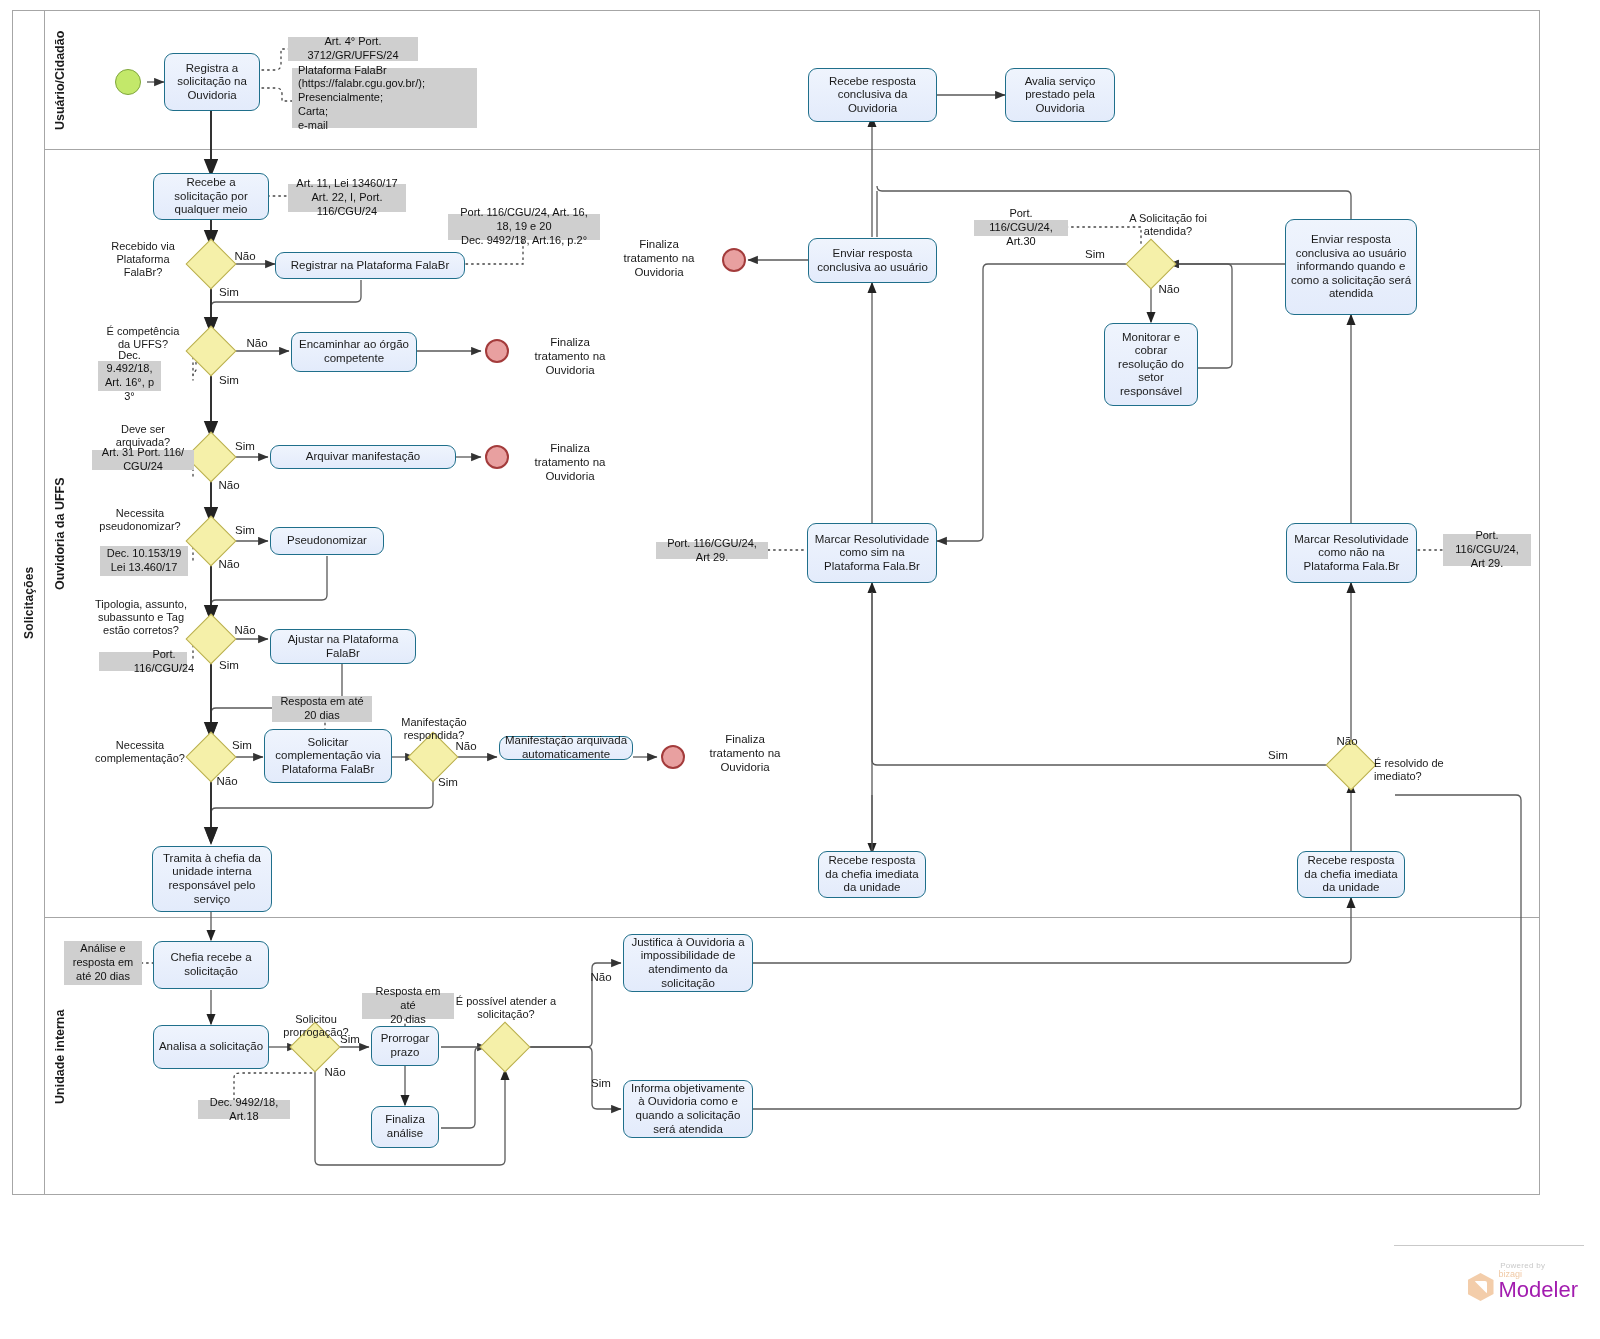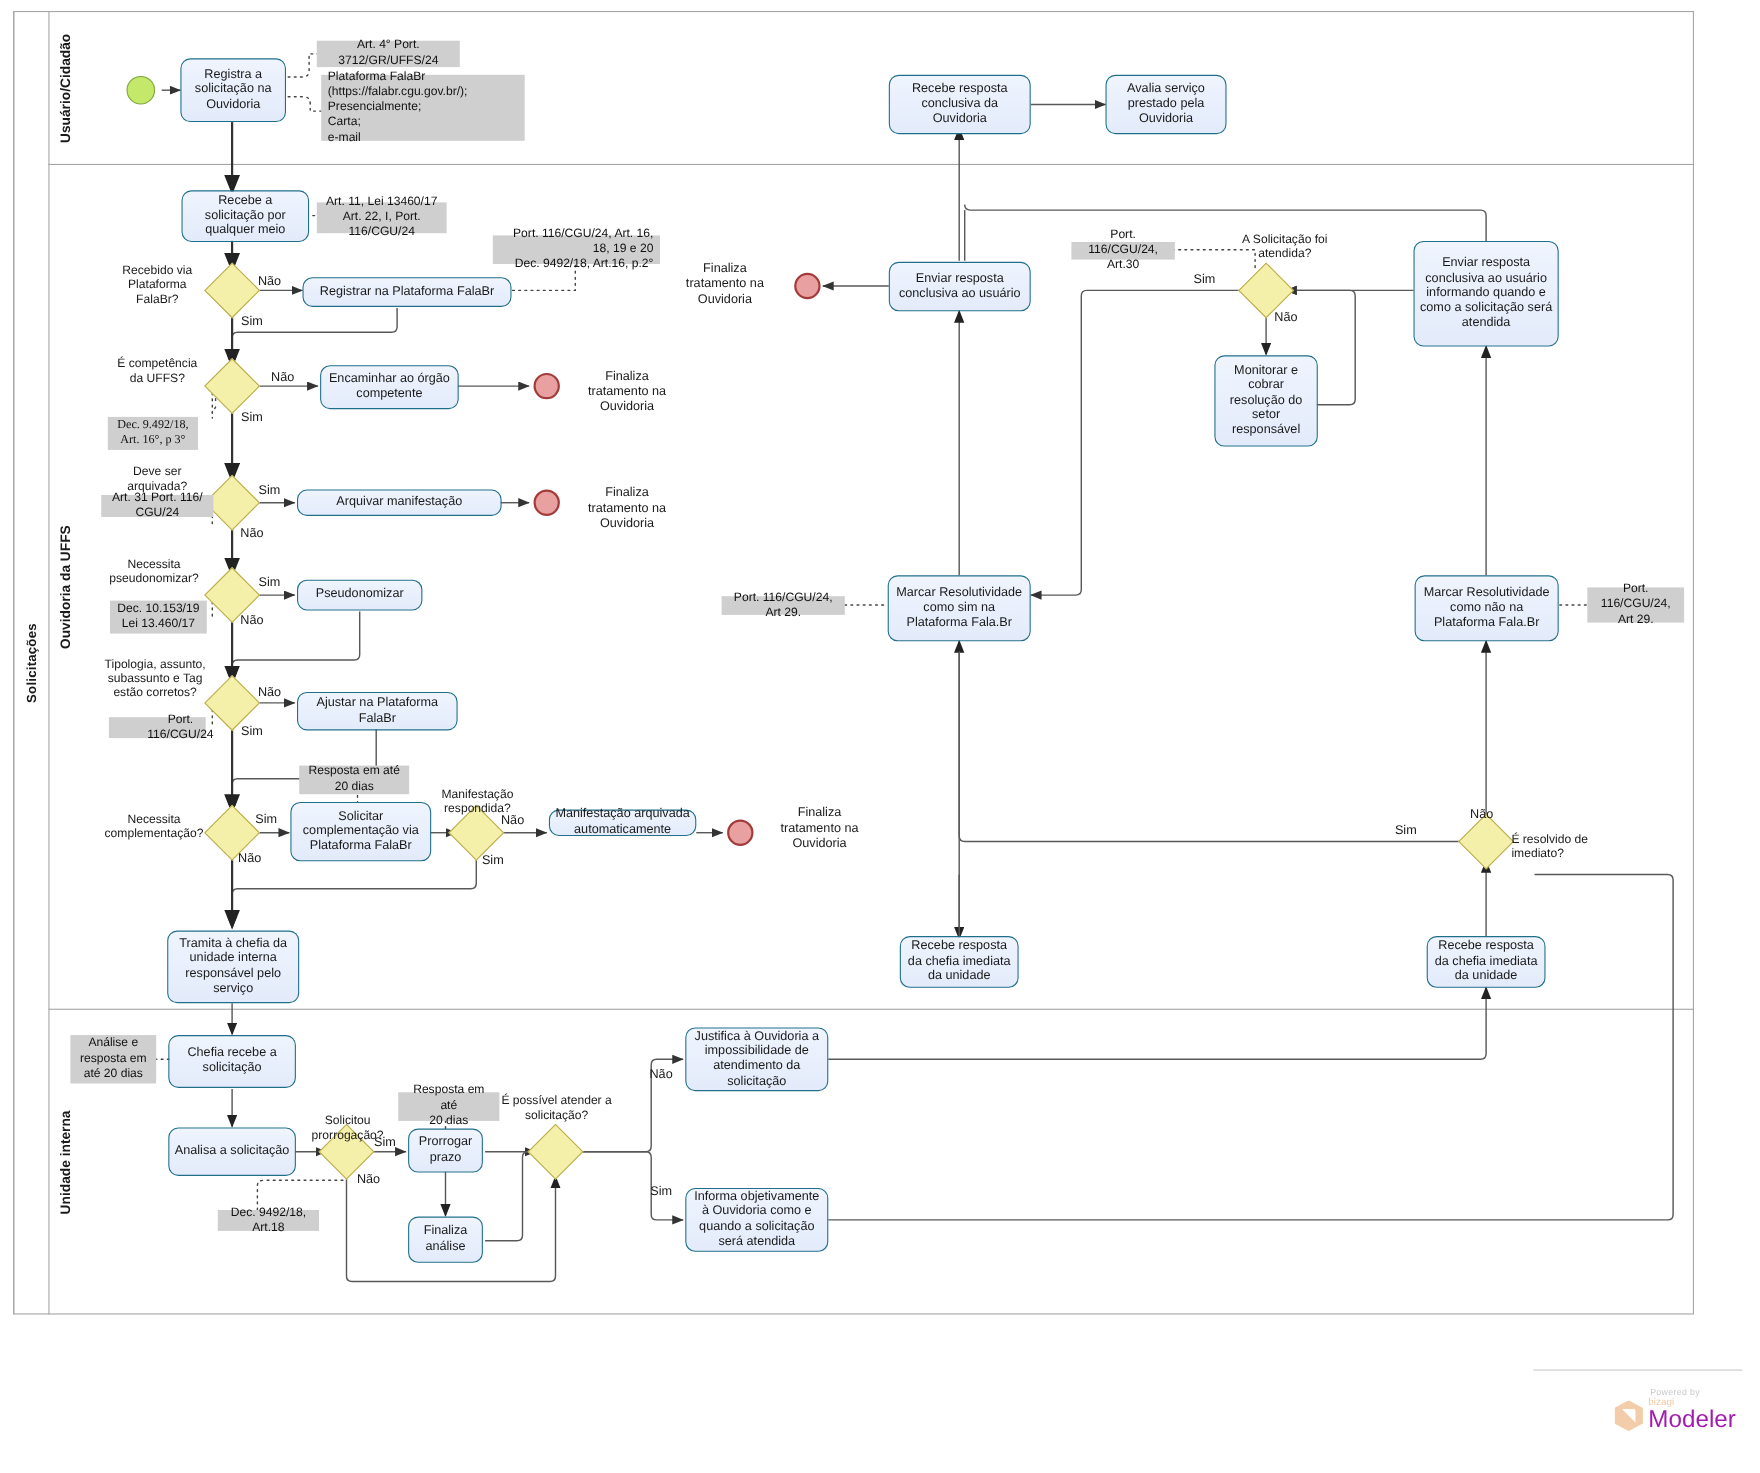--- a/index.html
+++ b/index.html
@@ -30,21 +30,21 @@
   
   .ev{position:absolute;border-radius:50%;box-sizing:border-box;}
   .ev-start{background:#c3e86a;border:1.6px solid #7fa63b;width:26px;height:26px;}
   .ev-end{background:#e8a0a0;border:2px solid #a33b3b;width:24px;height:24px;}
 
   
   .note{position:absolute;background:#cfcfcf;color:#111;font-size:11px;line-height:1.25;
     box-sizing:border-box;padding:4px 6px;text-align:center;
     display:flex;align-items:center;justify-content:center;}
   .note.left{text-align:left;justify-content:flex-start;}
-  .note.right{text-align:right;justify-content:flex-end;}
+  .note.right{text-align:center;justify-content:flex-end;}
 
   
   .lbl{position:absolute;font-size:11.5px;line-height:1.2;color:#1a1a1a;text-align:center;}
   .lbl.sm{font-size:11px;}
 
   
   svg.wires{position:absolute;left:0;top:0;width:1600px;height:1339px;pointer-events:none;}
   .ln{stroke:#595959;stroke-width:1.3;fill:none;}
   .ln.thick{stroke:#333;stroke-width:2;}
   .dot{stroke:#444;stroke-width:1.3;fill:none;stroke-dasharray:1.6 4;stroke-linecap:round;}
@@ -238,21 +238,21 @@
   <div class="lbl" style="left:600px;top:238px;width:118px;white-space:pre-line;">Finaliza
 tratamento na
 Ouvidoria</div>
 
   <div class="task" style="left:164px;top:53px;width:96px;height:58px;">Registra a solicitação na Ouvidoria</div>
 
   <div class="task" style="left:808px;top:68px;width:129px;height:54px;">Recebe resposta conclusiva da Ouvidoria</div>
 
   <div class="task" style="left:1005px;top:68px;width:110px;height:54px;">Avalia serviço prestado pela Ouvidoria</div>
 
-  <div class="task" style="left:153px;top:173px;width:116px;height:47px;margin-left:12px;">Recebe a solicitação por qualquer meio</div>
+  <div class="task" style="left:153px;top:173px;width:116px;height:47px;">Recebe a solicitação por qualquer meio</div>
 
   <div class="task" style="left:275px;top:252px;width:190px;height:27px;">Registrar na Plataforma FalaBr</div>
 
   <div class="task" style="left:291px;top:332px;width:126px;height:40px;">Encaminhar ao órgão competente</div>
 
   <div class="task" style="left:270px;top:445px;width:186px;height:24px;">Arquivar manifestação</div>
 
   <div class="task" style="left:270px;top:527px;width:114px;height:28px;">Pseudonomizar</div>
 
   <div class="task" style="left:270px;top:629px;width:146px;height:35px;">Ajustar na Plataforma FalaBr</div>
@@ -361,21 +361,21 @@
 Presencialmente;
 Carta;
 e-mail</div>
 
   <div class="note" style="left:288px;top:184px;width:118px;height:28px;white-space:pre-line;">Art. 11, Lei 13460/17
 Art. 22, I, Port. 116/CGU/24</div>
 
   <div class="note right" style="left:448px;top:214px;width:152px;height:26px;white-space:pre-line;">Port. 116/CGU/24, Art. 16, 18, 19 e 20
 Dec. 9492/18, Art.16, p.2°</div>
 
-  <div class="note" style="left:98px;top:379px;width:82px;height:30px;white-space:pre-line;font-family:Liberation Serif, serif;">Dec. 9.492/18,
+  <div class="note" style="left:98px;top:361px;width:63px;height:30px;white-space:pre-line;">Dec. 9.492/18,
 Art. 16°, p 3°</div>
 
   <div class="note" style="left:92px;top:450px;width:102px;height:20px;">Art. 31 Port. 116/ CGU/24</div>
 
   <div class="note" style="left:100px;top:546px;width:88px;height:30px;white-space:pre-line;">Dec. 10.153/19
 Lei 13.460/17</div>
 
   <div class="note" style="left:99px;top:652px;width:88px;height:19px;padding-left:48px;">Port. 116/CGU/24</div>
 
   <div class="note" style="left:272px;top:696px;width:100px;height:26px;white-space:pre-line;">Resposta em até

